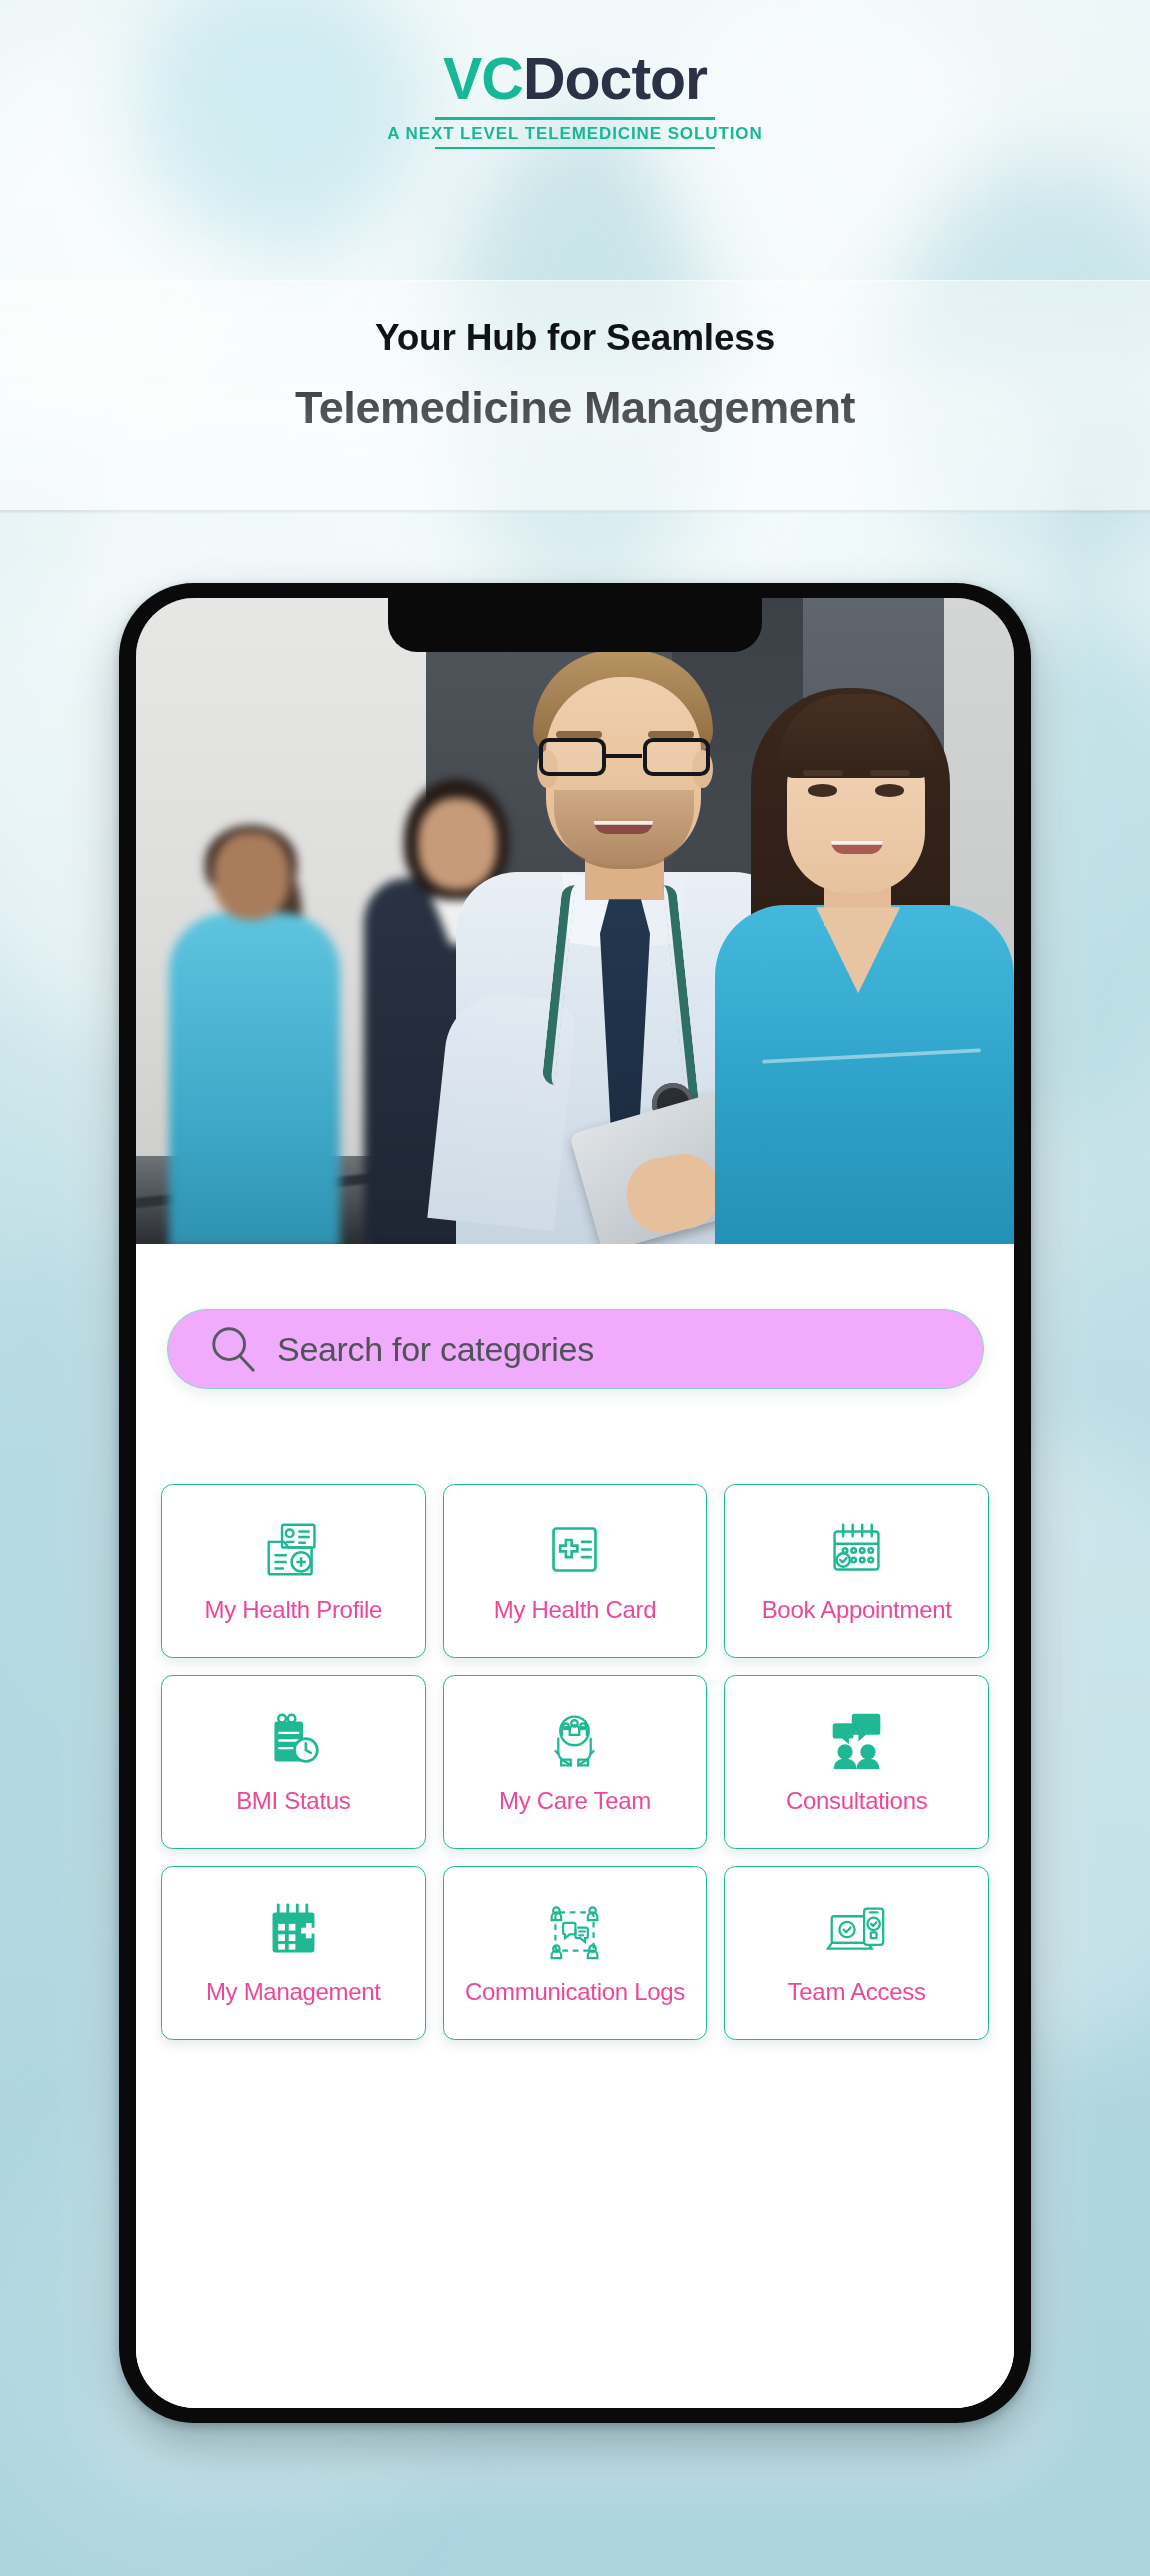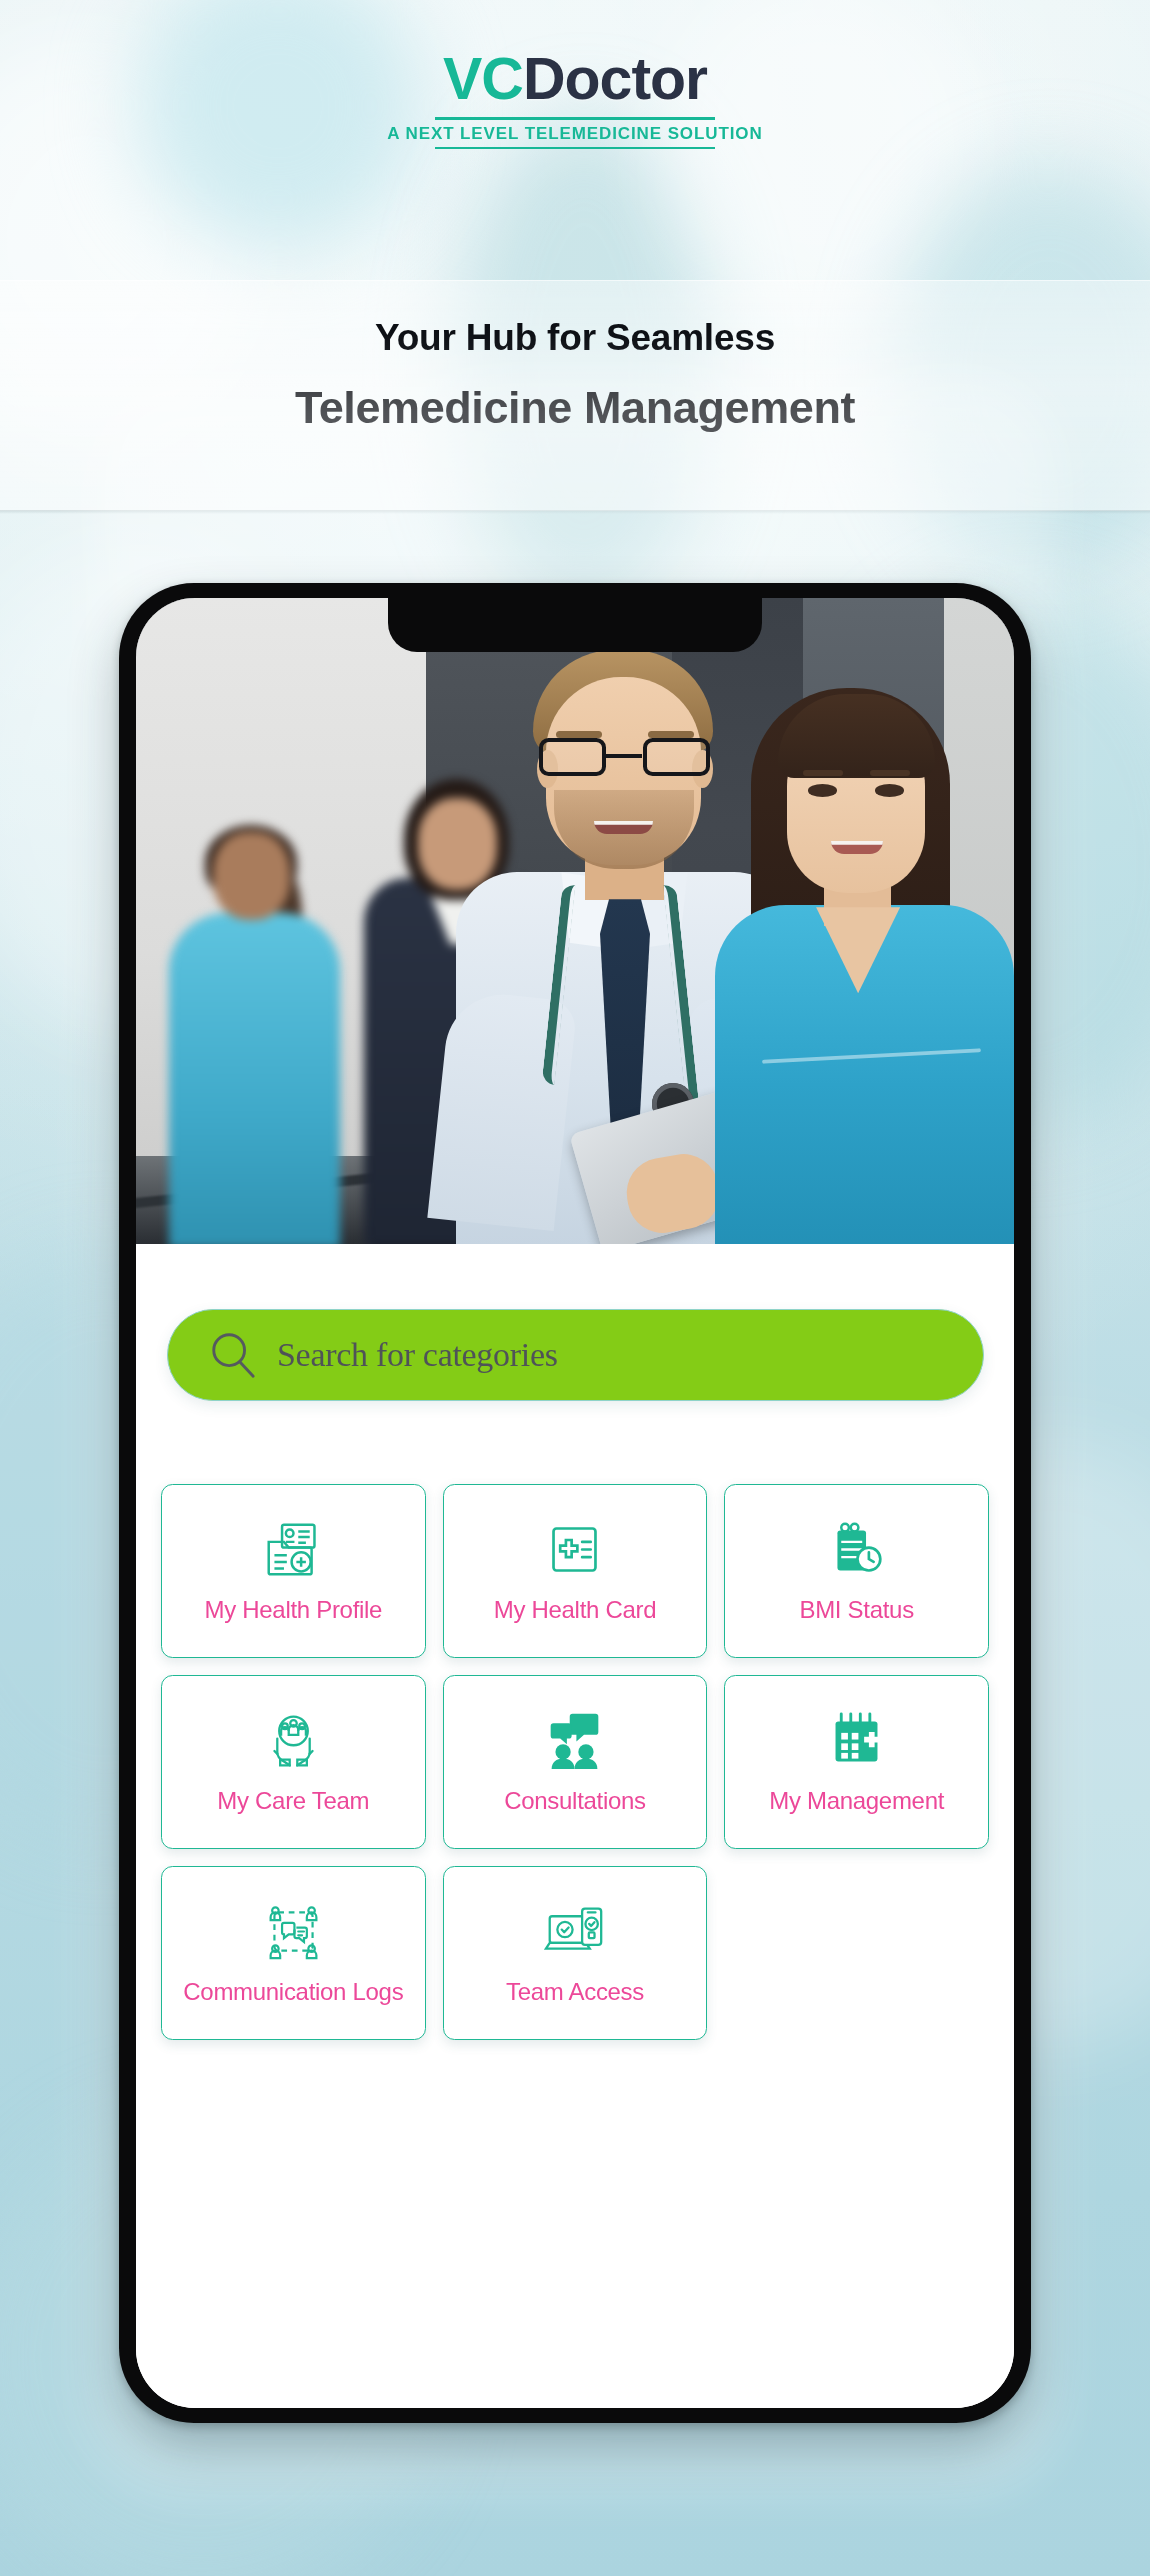--- a/index.html
+++ b/index.html
@@ -322,25 +322,24 @@
     position:absolute; left:38px; top:366px; width:219px; height:3.8px;
     background:rgba(255,255,255,.45); border-radius:2.9px; transform:rotate(-3deg);
   }
 
   
   .app {
     position:absolute; left:0; top:646px; right:0; bottom:0;
     background:#ffffff;
   }
   .search-bar {
-    position:absolute; left:31px; top:65px; width:calc(100% - 61px); height:92px;
-    background:#84cc16; border:1.9px solid #8fd3c8; border-radius:46px;
+    position:absolute; left:31px; top:65px; width:calc(100% - 61px); height:80px;
+    background:#f0abfc; border:1.9px solid #8fd3c8; border-radius:46px;
     display:flex; align-items:center; padding-left:40px;
     box-shadow:0 4.8px 13.4px rgba(40,90,100,.10);
-    font-family:Liberation Serif, serif;
   }
   .search-icon { width:50px; height:50px; flex:0 0 50px; color:#555a5f; }
   .search-text {
     margin-left:19px; font-size:34px; color:#4f5358; font-weight:400; letter-spacing:-0.3px;
   }
 
   .grid {
     position:absolute; left:25px; top:240px; width:calc(100% - 50px);
     display:grid; grid-template-columns:repeat(3,1fr);
     column-gap:17px; row-gap:17px;
@@ -500,20 +499,37 @@
 
           <div class="tile">
             <svg class="tile-icon" viewBox="0 0 64 64" fill="none" stroke="currentColor" stroke-width="2.8">
               <rect x="10" y="10" width="44" height="44" rx="3"></rect>
               <path d="M23 22h6v6h6v6h-6v6h-6v-6h-6v-6h6z"></path>
               <path d="M40 24h9M40 32h9M40 40h9" stroke-linecap="round"></path>
             </svg>
             <div class="tile-label">My Health Card</div>
           </div>
 
+          <div class="tile">
+            <svg class="tile-icon" viewBox="0 0 64 64" fill="none" stroke="currentColor" stroke-width="2.6">
+              <rect x="9" y="13" width="46" height="40" rx="3"></rect>
+              <path d="M18 6v12M28 6v12M38 6v12M48 6v12" stroke-linecap="round"></path>
+              <path d="M9 26h46"></path>
+              <circle cx="20" cy="33" r="2.4"></circle>
+                <circle cx="29" cy="33" r="2.4"></circle>
+              <circle cx="38" cy="33" r="2.4"></circle>
+                <circle cx="47" cy="33" r="2.4"></circle>
+              <circle cx="29" cy="43" r="2.4"></circle>
+                <circle cx="38" cy="43" r="2.4"></circle>
+                <circle cx="47" cy="43" r="2.4"></circle>
+              <circle cx="18" cy="43" r="7"></circle>
+                <path d="M15 43l2.4 2.6 4-4.6" stroke-linecap="round" stroke-linejoin="round"></path>
+            </svg>
+            <div class="tile-label">Book Appointment</div>
+          </div>
 
           <div class="tile">
             <svg class="tile-icon" viewBox="0 0 64 64" fill="currentColor">
               <rect x="12" y="12" width="30" height="42" rx="3"></rect>
               <circle cx="20" cy="9" r="4" fill="none" stroke="currentColor" stroke-width="2.6"></circle>
               <circle cx="30" cy="9" r="4" fill="none" stroke="currentColor" stroke-width="2.6"></circle>
               <path d="M16 24h22M16 32h22M16 40h22" stroke="#fff" stroke-width="2.6"></path>
               <circle cx="45" cy="42" r="12" fill="#fff" stroke="currentColor" stroke-width="2.8"></circle>
               <path d="M45 35v7l5 3" stroke="currentColor" stroke-width="2.8" fill="none" stroke-linecap="round"></path>
             </svg>

